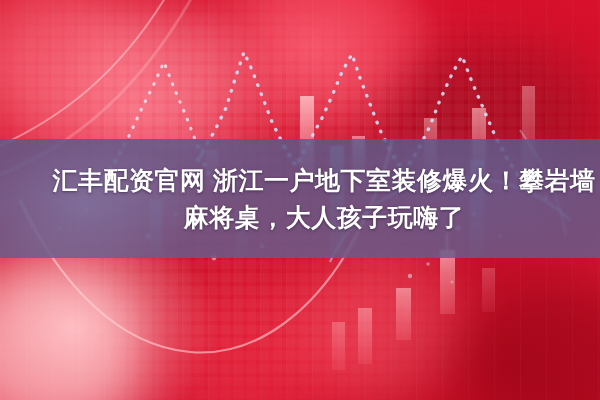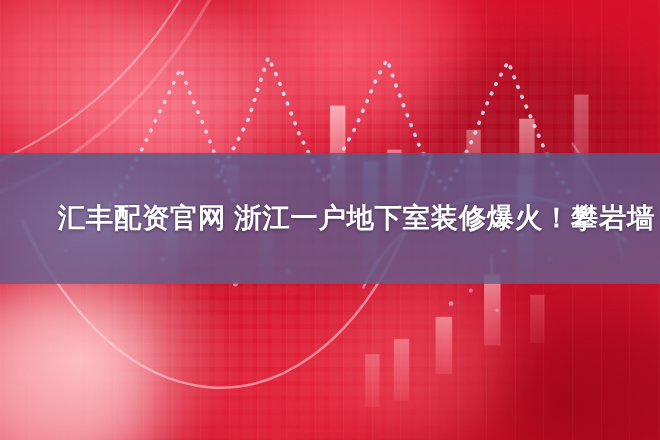--- a/index.html
+++ b/index.html
@@ -187,15 +187,16 @@
       <circle cx="60" cy="228" r="2.0" opacity=".35"></circle>
     </g>
   </svg>
 
   <div class="band">
     <div class="band-tint"></div>
   </div>
 
   <div class="caption">
     <div class="cap-line">汇丰配资官网 浙江一户地下室装修爆火！攀岩墙</div>
+    <div class="cap-line">麻将桌，大人孩子玩嗨了</div>
   </div>
 
 </div>
 
 </body></html>

